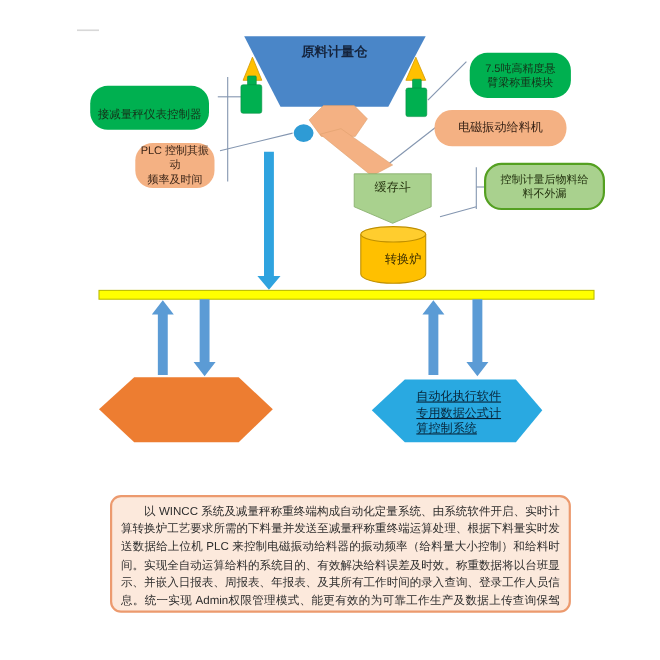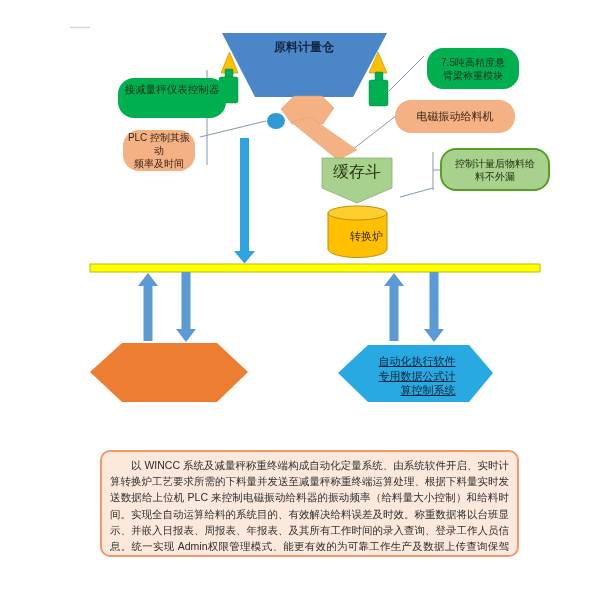--- a/index.html
+++ b/index.html
@@ -1,29 +1,29 @@
 <!DOCTYPE html>
 <html><head>
 <meta charset="utf-8">
 <style>
   html,body{margin:0;padding:0;background:#ffffff;}
   .canvas{position:relative;width:600px;height:600px;background:#ffffff;overflow:hidden;
           font-family:"Liberation Sans","DejaVu Sans",sans-serif;color:#1f1f1f;}
   svg.layer{position:absolute;left:0;top:0;}
   .lbl{position:absolute;display:flex;align-items:center;justify-content:center;
-       text-align:right;white-space:pre-line;line-height:1.25;}
+       text-align:left;white-space:pre-line;line-height:1.25;}
   .box{position:absolute;display:flex;align-items:center;justify-content:center;
        text-align:center;white-space:pre-line;line-height:1.3;box-sizing:border-box;border-radius:16px;}
   #bin-label{left:252px;top:37px;width:104px;height:20px;font-size:12px;font-weight:600;color:#15243d;}
-  #scale-controller-box{left:82px;top:78px;width:108px;height:40px;background:#00B050;font-size:10.5px;color:#143019;align-items:flex-start;padding-top:5px;margin-left:36px;}
+  #scale-controller-box{left:82px;top:78px;width:108px;height:40px;background:#00B050;font-size:10.5px;color:#143019;align-items:flex-start;padding-top:20px;}
   #plc-box{left:123px;top:130px;width:72px;height:41px;background:#F4B183;font-size:10px;color:#3a2417;}
   #weigh-module-box{left:427px;top:48px;width:92px;height:41px;background:#00B050;font-size:10px;color:#143019;}
   #feeder-box{left:395px;top:100px;width:120px;height:33px;background:#F4B183;font-size:11px;color:#3a2417;}
   #noleak-box{left:440px;top:148px;width:110px;height:43px;background:#A9D18E;border:2px solid #54A021;font-size:10px;color:#23320f;}
-  #hopper-label{left:322px;top:163px;width:70px;height:18px;font-size:16px;color:#26330f;}
+  #hopper-label{left:322px;top:163px;width:70px;height:18px;font-size:11px;color:#26330f;}
   #furnace-label{left:328px;top:228px;width:77px;height:18px;font-size:11px;color:#3a2c00;font-family:Liberation Serif, serif;}
   #dcs-label{left:96px;top:354px;width:148px;height:36px;font-size:11px;color:#301604;}
   #software-label{left:355px;top:351px;width:124px;height:50px;font-size:11px;line-height:1.35;color:#07253a;text-decoration:underline;}
   #desc-box{left:100px;top:450px;width:419px;height:107px;background:#FCE9DC;
             border:2.5px solid #EC9A6E;border-radius:10px;box-sizing:border-box;}
   #desc-text{position:absolute;left:8px;right:8px;top:5px;bottom:4px;overflow:hidden;
              font-size:10.5px;line-height:16.2px;color:#2d2d2d;text-indent:2em;text-align:justify;}
 </style>
 </head>
 <body>

